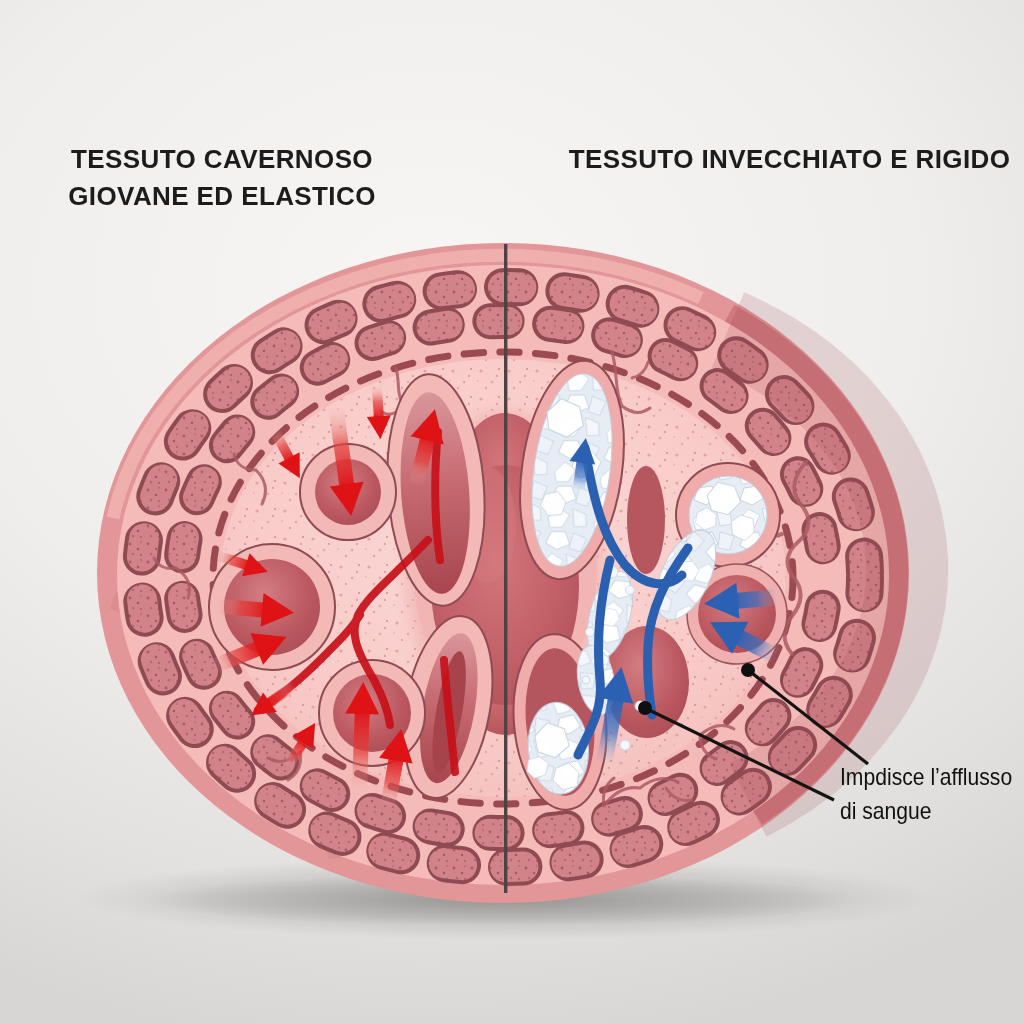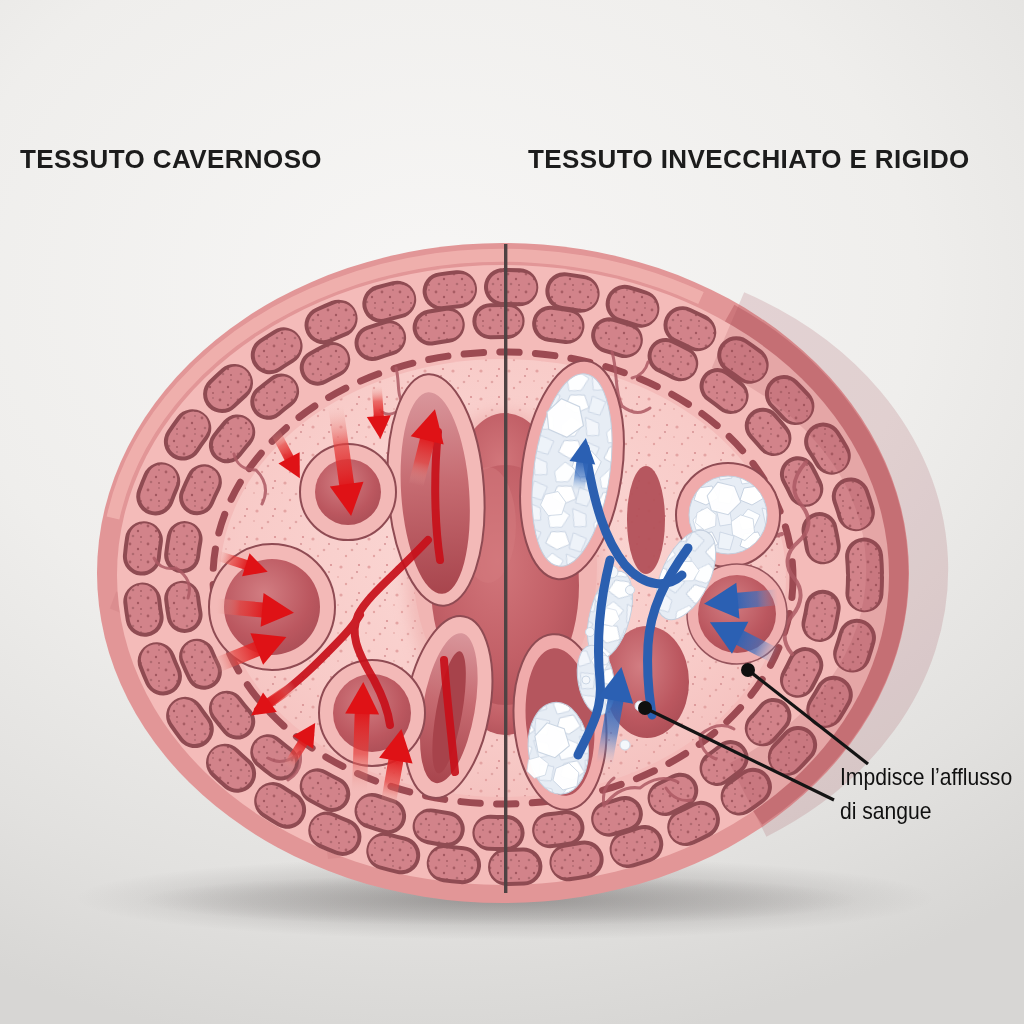--- a/index.html
+++ b/index.html
@@ -2,25 +2,25 @@
 <html><head>
 <meta charset="utf-8">
 <style>
   html,body{margin:0;padding:0;}
   .stage{
     position:relative;width:1024px;height:1024px;overflow:hidden;
     background:radial-gradient(95% 75% at 42% 28%, #f7f6f5 0%, #efeeec 50%, #e2e1df 80%, #d7d6d4 100%);
     font-family:"Liberation Sans", sans-serif;
   }
   .title{
-    position:absolute;font-weight:700;font-size:26px;line-height:37px;
+    position:absolute;text-align:center;font-weight:700;font-size:26px;line-height:37px;
     letter-spacing:.4px;color:#1c1c1c;
   }
   .title-left{left:20px;top:141px;width:404px;}
-  .title-right{left:528px;top:141px;width:465px;}
+  .title-right{left:557px;top:141px;width:465px;}
   .title span{display:block;}
   .annot{
     position:absolute;left:840px;top:760px;width:220px;
     font-size:24px;line-height:34px;color:#101010;font-weight:400;
     transform:scaleX(.88);transform-origin:left top;white-space:nowrap;
   }
   .annot span{display:block;}
   svg.art{position:absolute;left:0;top:0;}
 </style>
 </head>
@@ -289,20 +289,21 @@
     <g>
       <line x1="748" y1="670" x2="868" y2="764" stroke="#141414" stroke-width="3.2"></line>
       <line x1="645" y1="708" x2="834" y2="800" stroke="#141414" stroke-width="3.2"></line>
       <circle cx="748" cy="670" r="7" fill="#0f0f0f"></circle>
       <circle cx="645" cy="708" r="7" fill="#0f0f0f"></circle>
     </g>
   </svg>
 
   <div class="title title-left">
     <span>TESSUTO CAVERNOSO</span>
+    <span>GIOVANE ED ELASTICO</span>
   </div>
 
   <div class="title title-right">
     <span>TESSUTO INVECCHIATO E RIGIDO</span>
   </div>
 
   <div class="annot">
     <span>Impdisce l’afflusso</span>
     <span>di sangue</span>
   </div>

